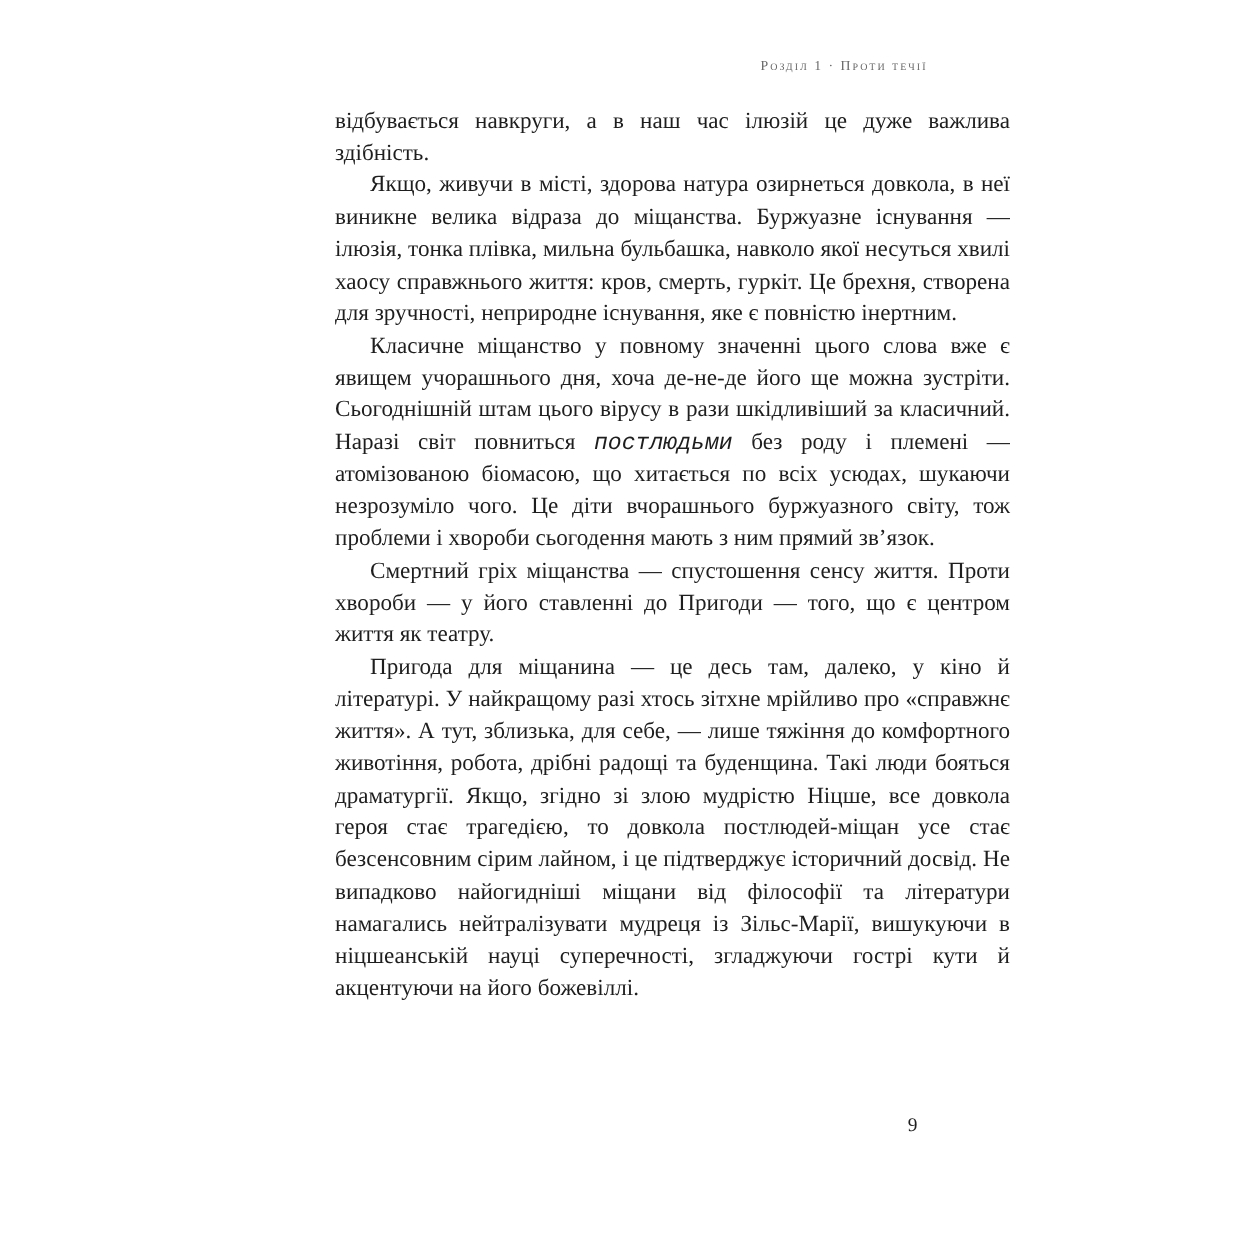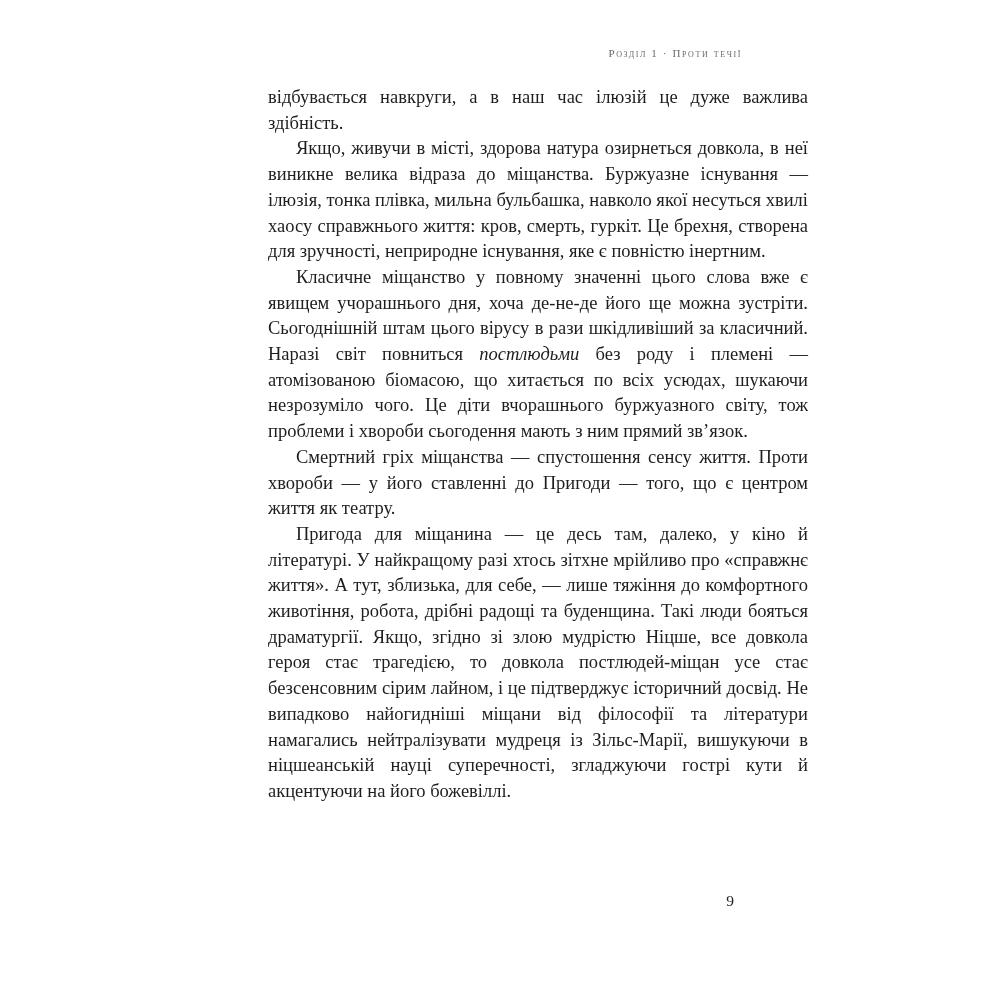--- a/index.html
+++ b/index.html
@@ -41,20 +41,21 @@
     margin-left: 36px;
   }
   .text-block p {
     text-indent: 28px;
   }
   .text-block p.no-indent {
     text-indent: 0;
   }
   .text-block em {
     font-style: italic;
+    font-family: Liberation Mono, monospace;
   }
   .folio {
     position: absolute;
     top: 892px;
     left: 232px;
     width: 540px;
     text-align: right;
     padding-right: 38px;
     font-size: 15.5px;
     color: #1e1e1e;

